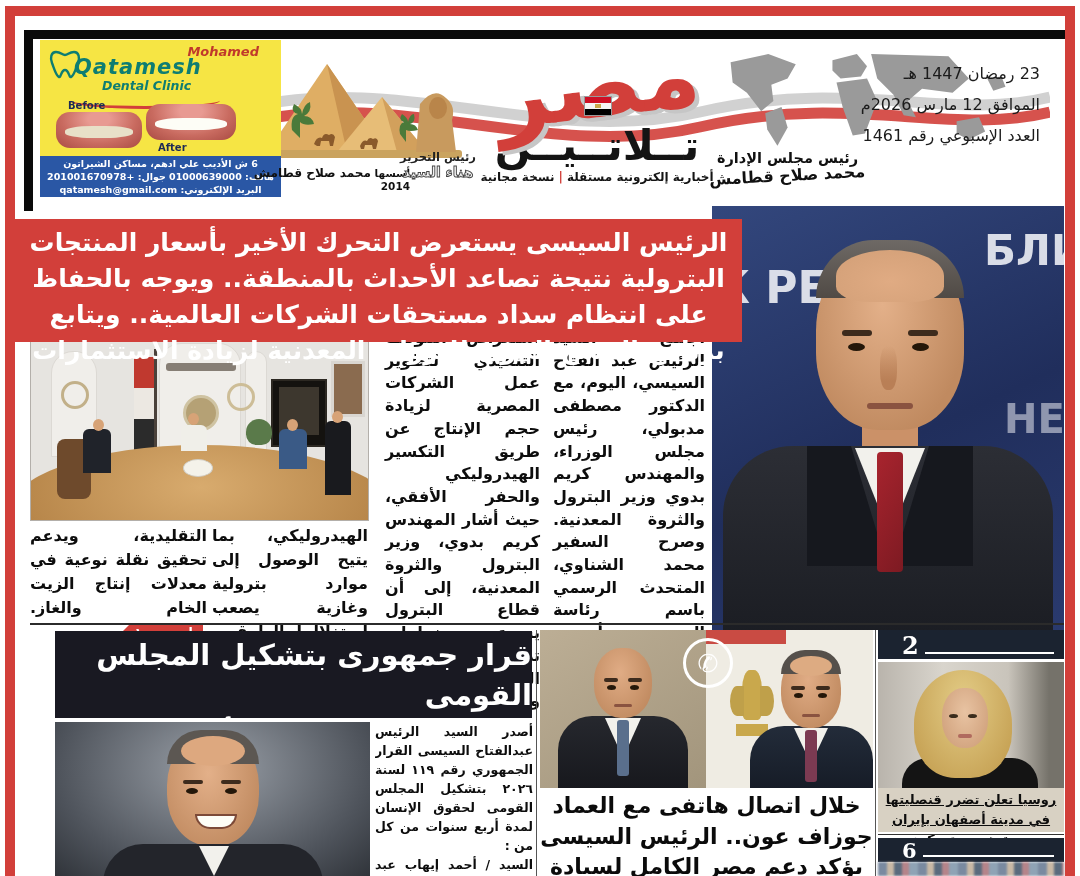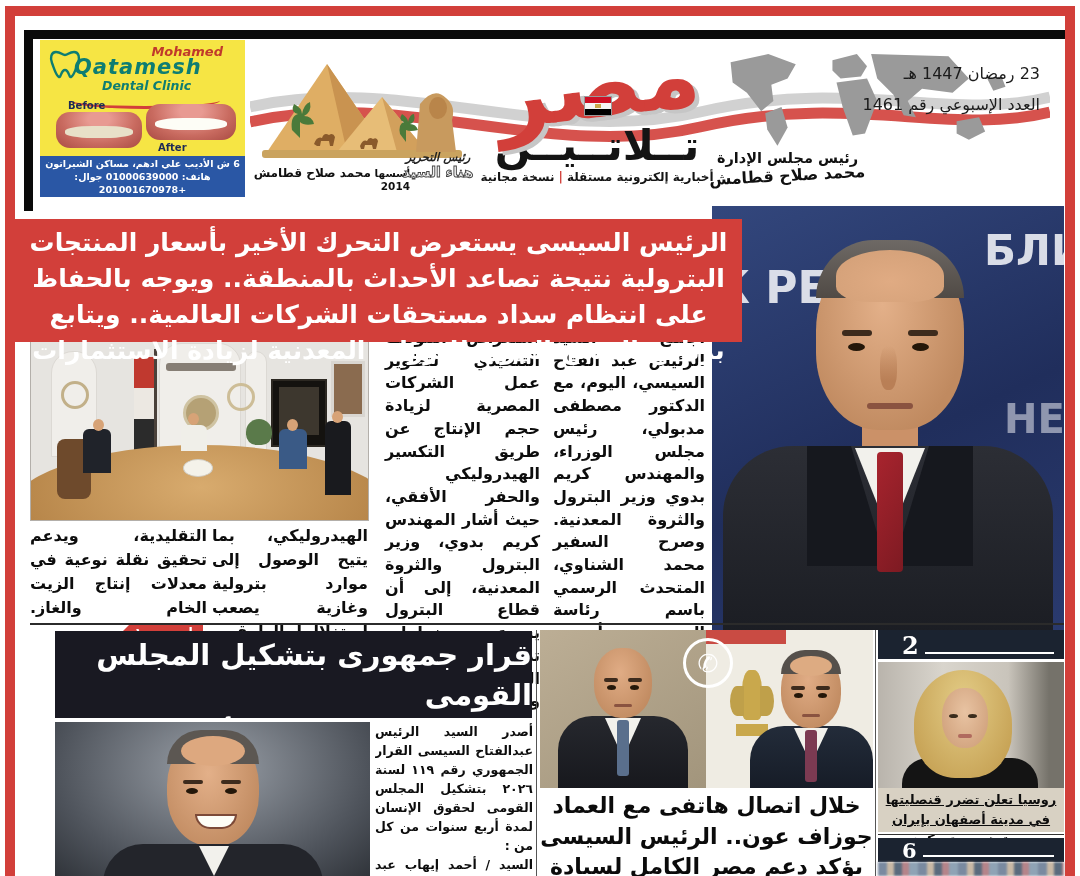--- a/index.html
+++ b/index.html
@@ -3,40 +3,40 @@
 <meta charset="utf-8">
 <style>
   html,body{margin:0;padding:0;background:#fff;}
   body{font-family:"DejaVu Sans",sans-serif;}
   #page{position:relative;width:1080px;height:876px;background:#fff;overflow:hidden;}
   .abs{position:absolute;}
   
   .red-frame{left:5px;top:6px;right:5px;bottom:-14px;border:10px solid #d23f3a;pointer-events:none;z-index:40;}
   .mast-frame{left:24px;top:30px;width:1033px;height:172px;border:9px solid #0a0a0a;border-bottom:none;z-index:1;background:#fff;}
   
-  .ad{left:40px;top:40px;width:205px;height:157px;z-index:3;}
+  .ad{left:40px;top:40px;width:205px;height:157px;z-index:3;padding-left:36px;}
   .ad-yellow{position:absolute;left:0;top:0;right:0;height:117px;background:#f6e544;}
   .ad-blue{position:absolute;left:0;bottom:0;right:0;height:40px;background:#2a57a5;color:#fff;
            font-size:9.5px;line-height:13px;text-align:center;font-weight:bold;padding-top:1px;}
   .ad-moh{position:absolute;right:22px;top:4px;color:#c0392b;font-style:italic;font-size:13px;font-weight:bold;}
   .ad-brand{position:absolute;left:34px;top:15px;color:#0e7d72;font-size:21px;font-weight:bold;font-style:italic;letter-spacing:1px;}
   .ad-sub{position:absolute;left:62px;top:38px;color:#0e7d72;font-size:12.5px;font-style:italic;font-weight:bold;}
   .tooth{position:absolute;left:8px;top:8px;width:34px;height:34px;}
   .swoosh{position:absolute;left:30px;top:52px;width:150px;height:14px;border-bottom:3px solid #d23f3a;border-radius:0 0 70% 70%;}
   .smile{position:absolute;height:36px;border-radius:14px;background:radial-gradient(ellipse at 50% 20%,#e89a92 0 18%,#c96b60 60%,#a84a42);overflow:hidden;}
   .teeth{position:absolute;left:10%;right:10%;top:38%;height:34%;background:#fdfdf6;border-radius:40%;}
   .lblB{position:absolute;left:28px;top:60px;color:#1d2a55;font-size:10px;font-weight:bold;}
   .lblA{position:absolute;left:118px;top:102px;color:#1d2a55;font-size:10px;font-weight:bold;}
   
   .ribbons{left:250px;top:52px;width:800px;height:130px;z-index:1;pointer-events:none;}
   .pyr{left:252px;top:52px;width:215px;height:120px;z-index:2;}
   .founder-line{left:250px;top:166px;width:160px;font-size:10.5px;font-weight:bold;color:#111;z-index:3;text-align:right;}
   .founder-sig{font-size:12px;letter-spacing:-1px;}
   .editor{left:398px;top:150px;width:80px;text-align:center;z-index:3;}
-  .editor-title{font-size:11.5px;font-weight:bold;color:#222;font-style:italic;}
+  .editor-title{font-size:11.5px;font-weight:bold;color:#222;}
   .editor-sig{font-size:14px;font-weight:bold;color:#f2f2f2;-webkit-text-stroke:0.9px #444;letter-spacing:1px;}
   .logo{left:462px;top:38px;width:270px;text-align:center;z-index:3;}
   .logo-main{display:inline-block;font-size:92px;line-height:96px;font-weight:bold;color:#d23f3a;transform:rotate(-7deg);
              text-shadow:4px 4px 0 #c6c6c6;}
   .logo-flag{position:absolute;left:122px;top:58px;width:26px;height:18px;border:1px solid #999;z-index:4;
              background:linear-gradient(180deg,#ce1126 0 33%,#f5f5f5 33% 66%,#000 66%);}
   .logo-flag::after{content:"";position:absolute;left:10px;top:7px;width:6px;height:4px;background:#c9a84c;}
   .logo-sub{font-size:42px;line-height:44px;font-weight:bold;color:#141414;margin-top:-10px;}
   .tagline{font-size:12px;font-weight:bold;color:#141414;margin-top:2px;}
   .tagline .sep{color:#d23f3a;padding:0 4px;}
@@ -234,20 +234,21 @@
     </g>
   </svg>
 
   <div class="abs chairman">
     <div class="chair-title">رئيس مجلس الإدارة</div>
     <div class="chair-sig">محمد صلاح قطامش</div>
   </div>
 
   <div class="abs dateblock">
     <div>23 رمضان 1447 هـ</div>
+    <div>الموافق 12 مارس 2026م</div>
     <div>العدد الإسبوعي رقم 1461</div>
   </div>
 
   <div class="abs banner">
     <span>الرئيس السيسى يستعرض التحرك الأخير بأسعار المنتجات البترولية نتيجة تصاعد الأحداث بالمنطقة.. ويوجه بالحفاظ على انتظام سداد مستحقات الشركات العالمية.. ويتابع برنامج المسح الجوى للثروات المعدنية لزيادة الاستثمارات</span>
   </div>
 
   <div class="abs portrait">
     <span class="cyr" style="left:2px;top:56px;font-size:44px;">К РЕ</span>
     <span class="cyr" style="left:272px;top:20px;font-size:42px;">БЛИ</span>

